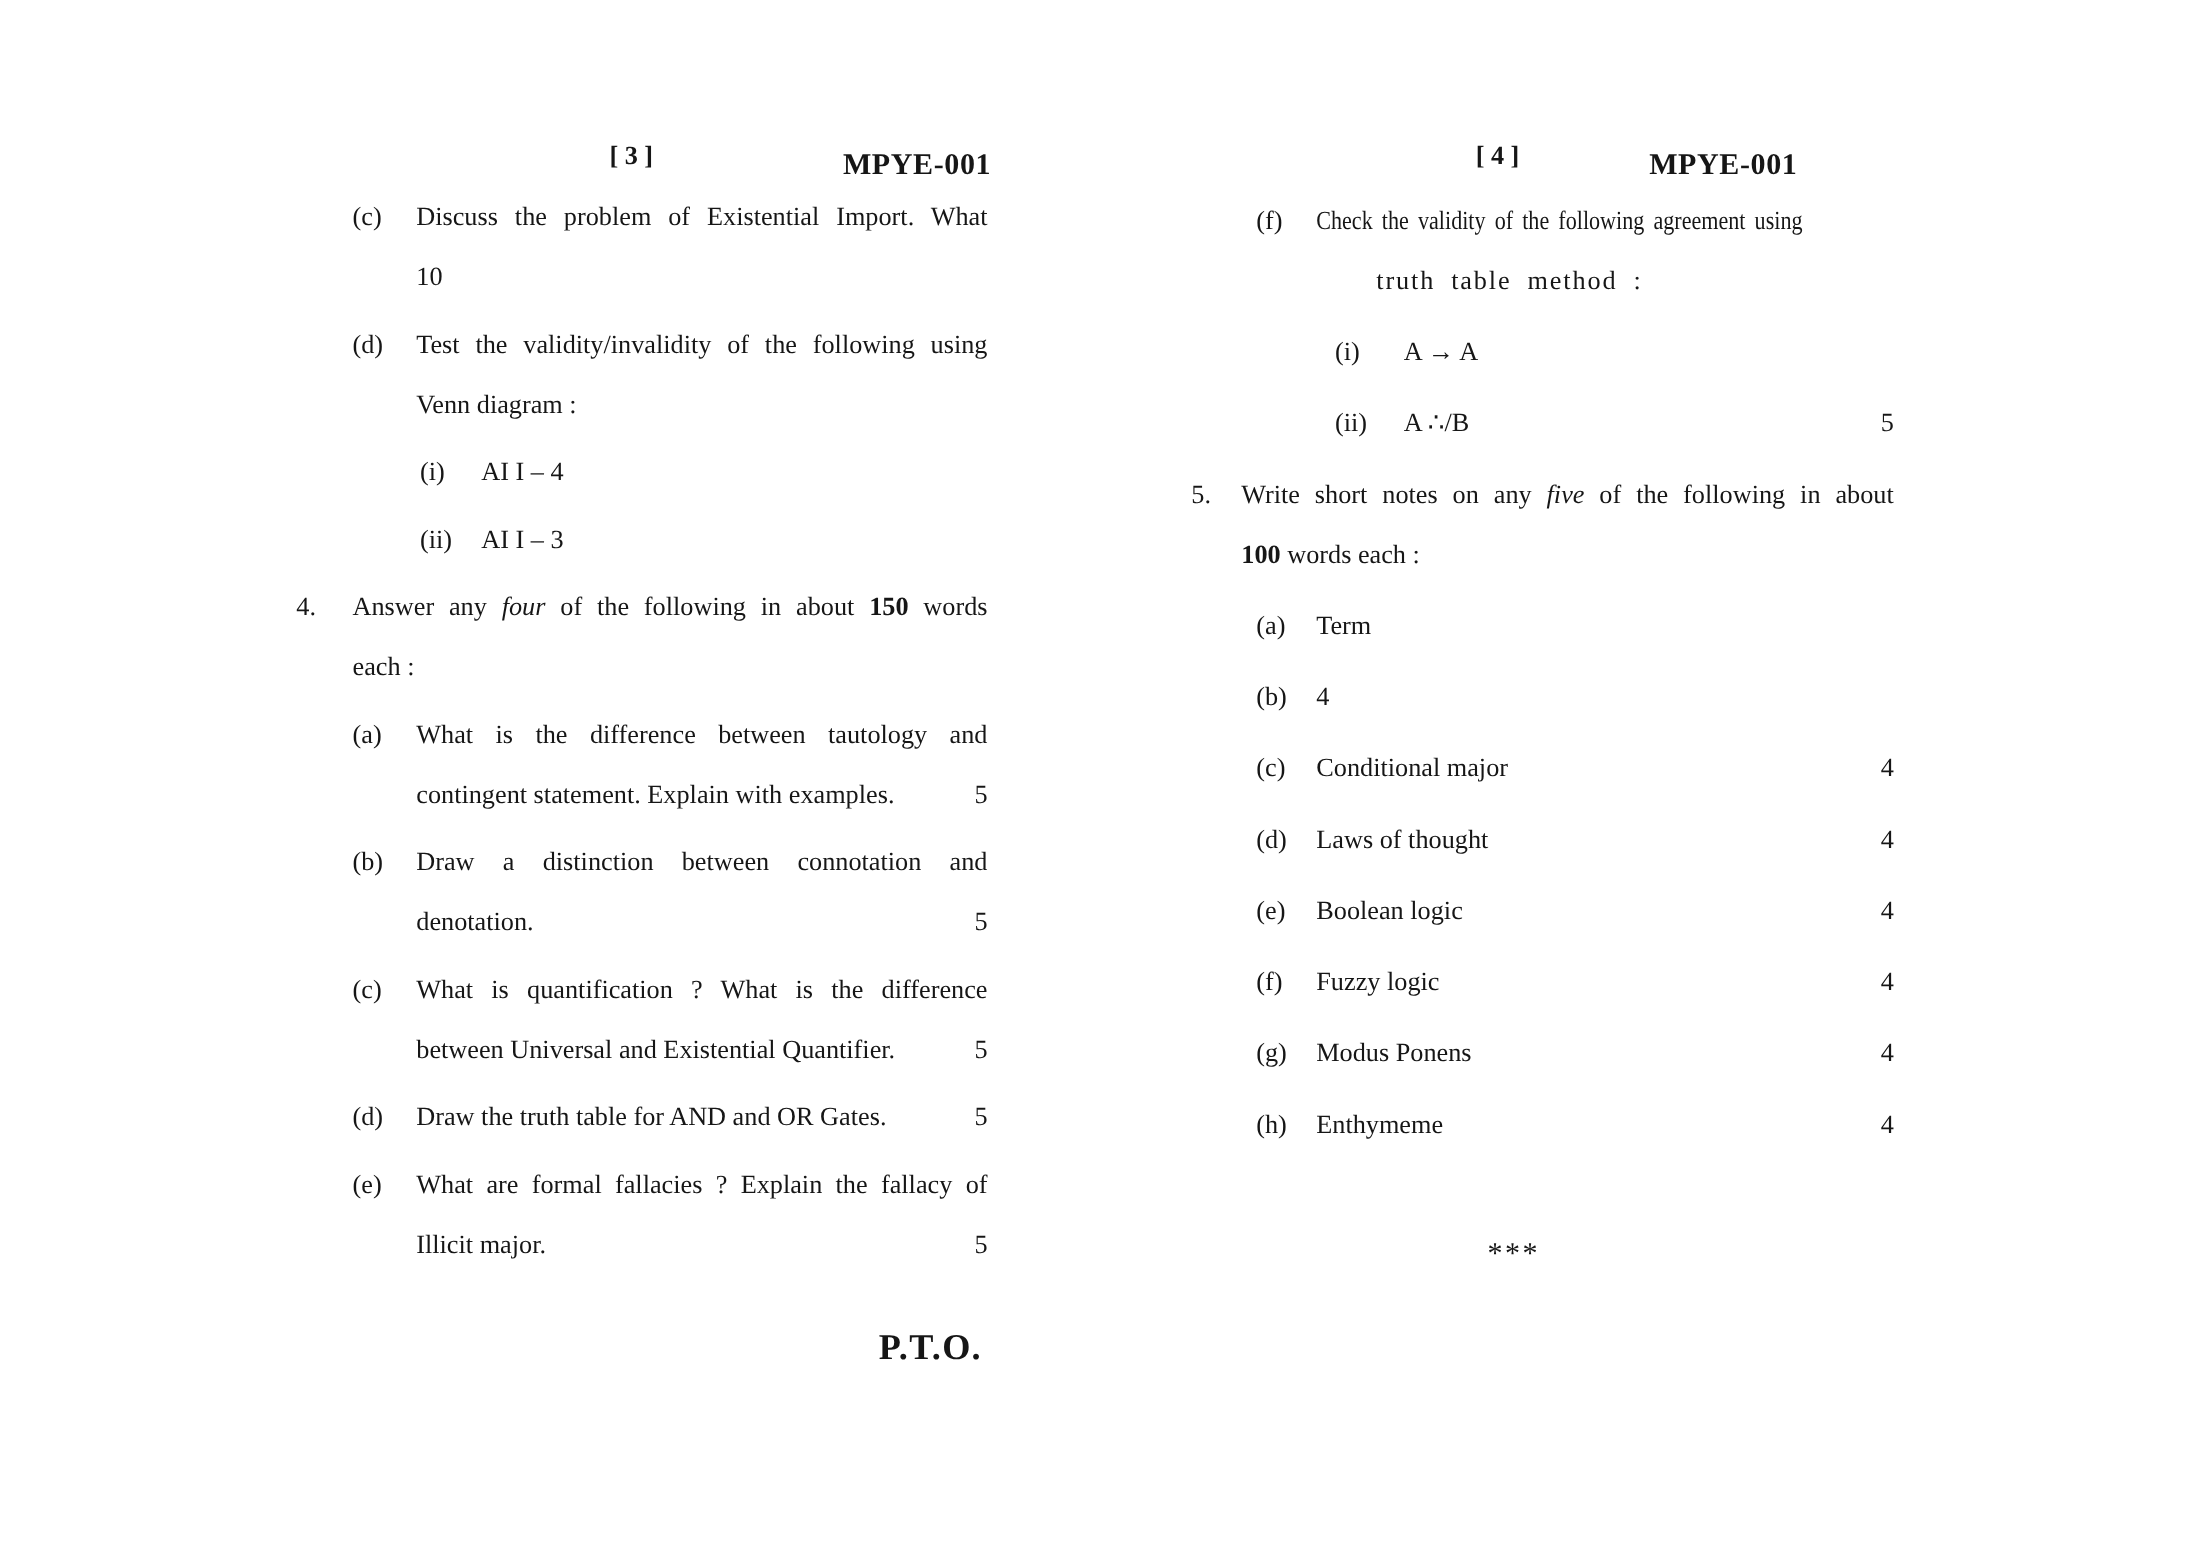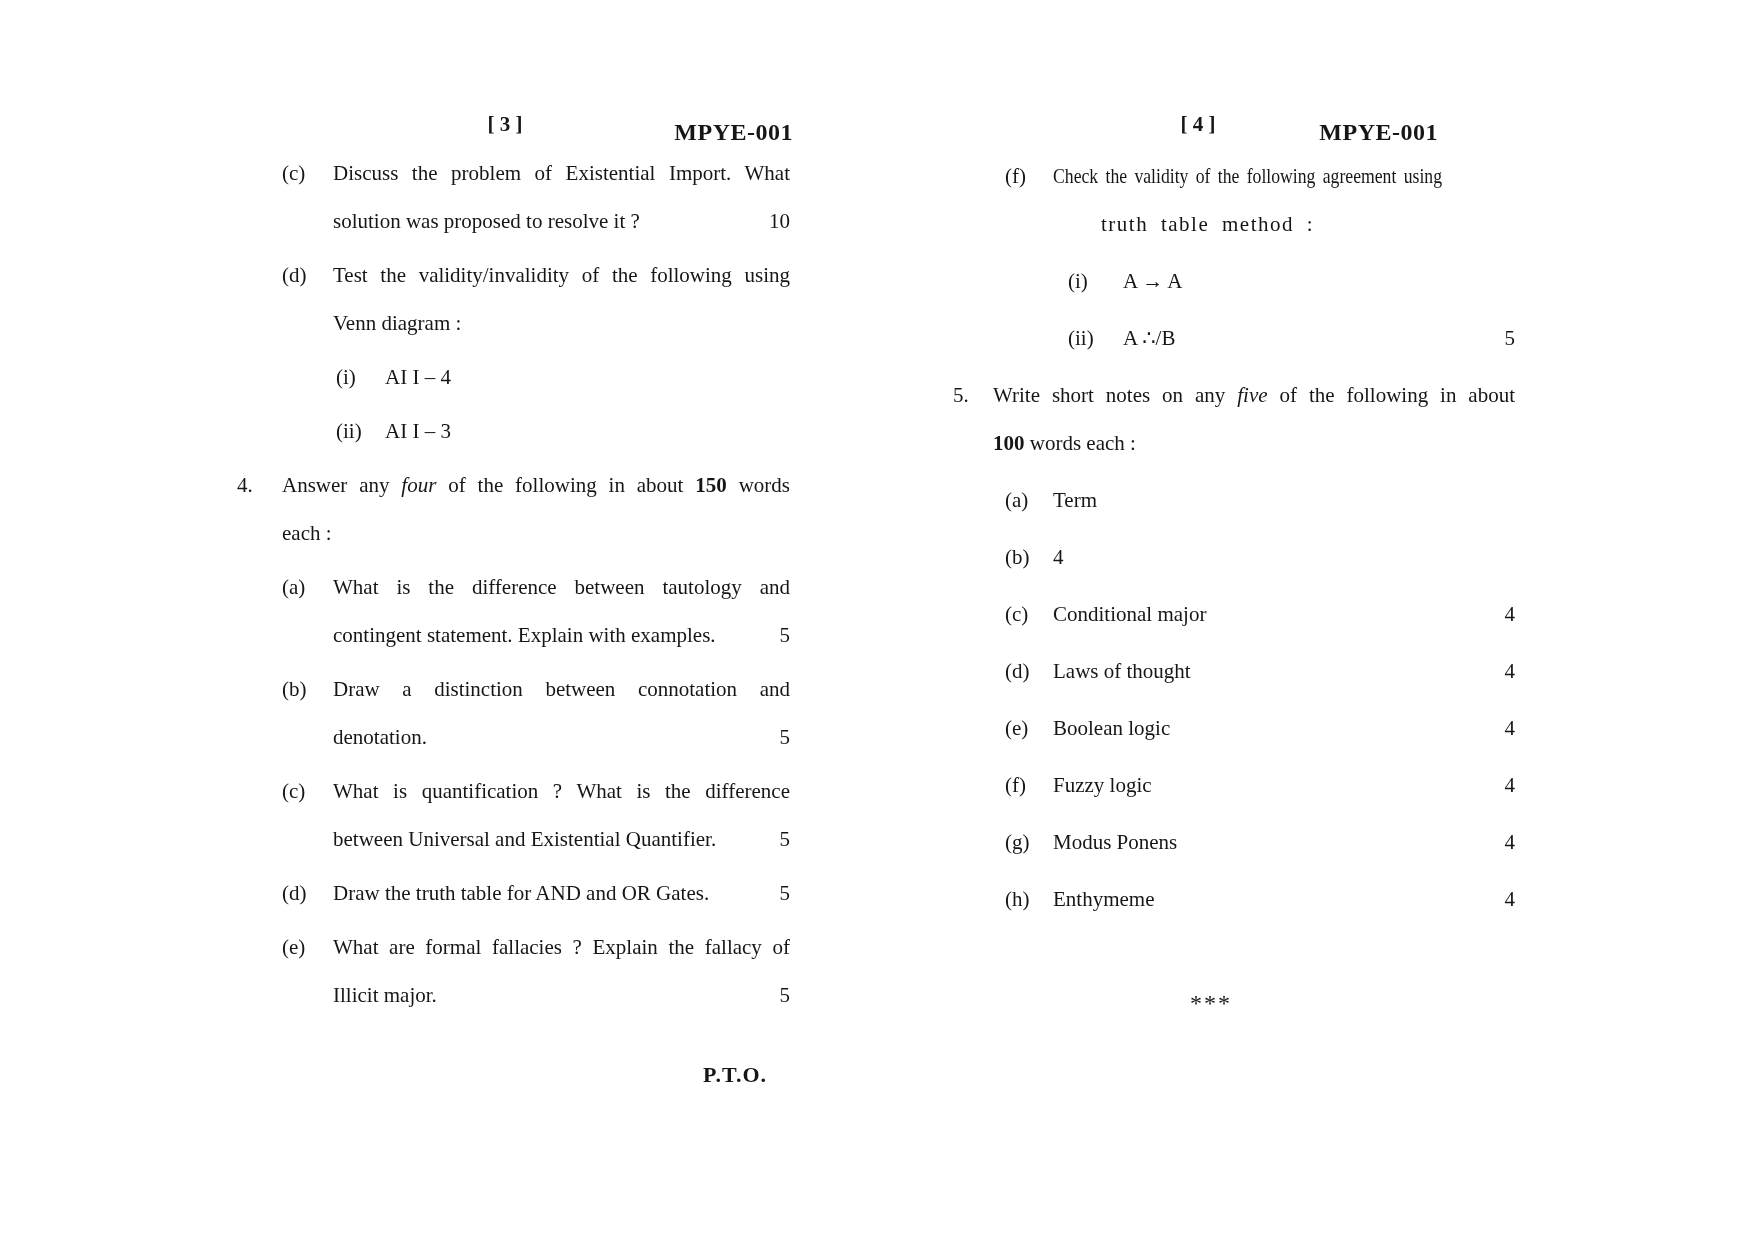--- a/index.html
+++ b/index.html
@@ -30,40 +30,39 @@
   #p4 .roman{padding-left:115px;}  #p4 .roman .lab{width:55px;}
   #p4 .number .lab{width:40px;}
   .txt{flex:1;white-space:nowrap;min-width:0;}
   .txt.just{white-space:normal;text-align:justify;text-align-last:justify;}
   .txt.squeeze{transform:scaleX(.842);transform-origin:0 50%;}
   .txt.spread{letter-spacing:1.5px;word-spacing:6px;margin-left:48px;}
   .marks{flex:none;}
   .it{font-style:italic;}
   .bd{font-weight:bold;}
   
-  .footer-pto{position:absolute;left:703px;top:1062px;font-weight:bold;font-size:22px;letter-spacing:1px;white-space:nowrap;}
+  .footer-pto{position:absolute;left:703px;top:1062px;font-weight:bold;font-size:29px;letter-spacing:1px;white-space:nowrap;}
   .footer-end{position:absolute;left:1190px;top:990px;font-size:24px;letter-spacing:2px;white-space:nowrap;}
 </style>
 </head>
 <body>
 
 <div>
 
   <div class="page" id="p3">
     <div class="hdr-num">[ 3 ]</div>
     <div class="hdr-code">MPYE-001</div>
     <div class="items">
         <div class="item letter">
           <div class="line">
             <span class="lab">(c)</span>
             <div class="txt just"><span>Discuss the problem of Existential Import. What</span></div>
           </div>
           <div class="line">
             <span class="lab"></span>
-            <div class="txt"><span>solution was proposed to resolve it ?</span></div>
             <span class="marks">10</span>
           </div>
         </div>
         <div class="item letter">
           <div class="line">
             <span class="lab">(d)</span>
             <div class="txt just"><span>Test the validity/invalidity of the following using</span></div>
           </div>
           <div class="line">
             <span class="lab"></span>

